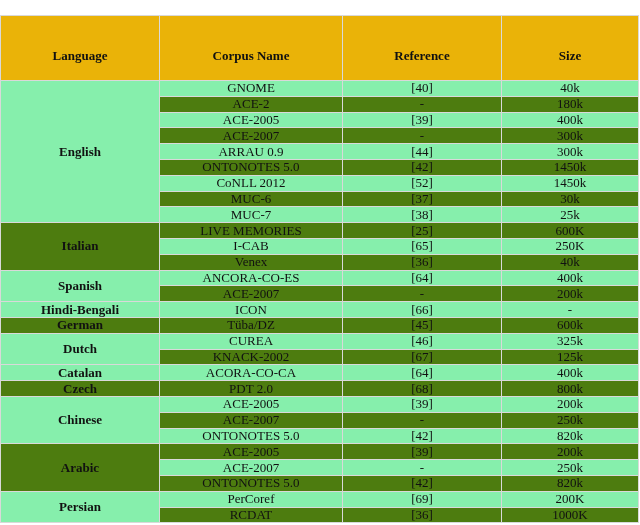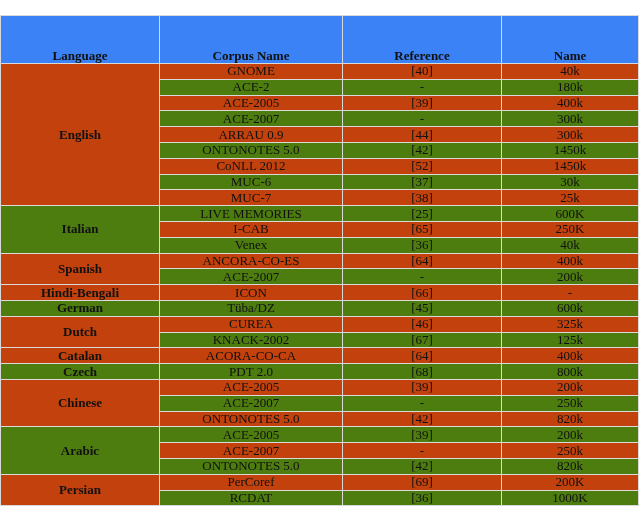--- a/index.html
+++ b/index.html
@@ -41,34 +41,34 @@
       border: 1.5px solid #d9d9d9;
       text-align: center;
       padding: 0 2px;
       white-space: nowrap;
       overflow: hidden;
     }
     table.corpus thead th {
       height: 47px;
       vertical-align: bottom;
       font-weight: bold;
-      padding-bottom: 0px;
+      padding-bottom: 17px;
       line-height: 15px;
-      background: #3b82f6;
+      background: #eab308;
     }
     table.corpus tbody td {
       height: 14.8px;
       line-height: 14px;
       vertical-align: middle;
     }
     table.corpus td.lang {
       font-weight: bold;
       margin-left: 47px;
     }
-    .gray { background: #c2410c; }
+    .gray { background: #86efac; }
     .white { background: #4d7c0f; }
   </style>
 </head>
 <body>
 
 <div class="caption-sliver">
   
   
   
 </div>
@@ -78,21 +78,21 @@
     <col class="c-lang">
     <col class="c-corpus">
     <col class="c-ref">
     <col class="c-size">
   </colgroup>
   <thead>
     <tr>
       <th>Language</th>
       <th>Corpus Name</th>
       <th>Reference</th>
-      <th>Name</th>
+      <th>Size</th>
     </tr>
   </thead>
   <tbody id="table-body">
       <tr>
         <td class="lang gray" rowspan="9">English</td>
         <td class="gray">GNOME</td>
         <td class="gray">[40]</td>
         <td class="gray">40k</td>
       </tr>
       <tr>

